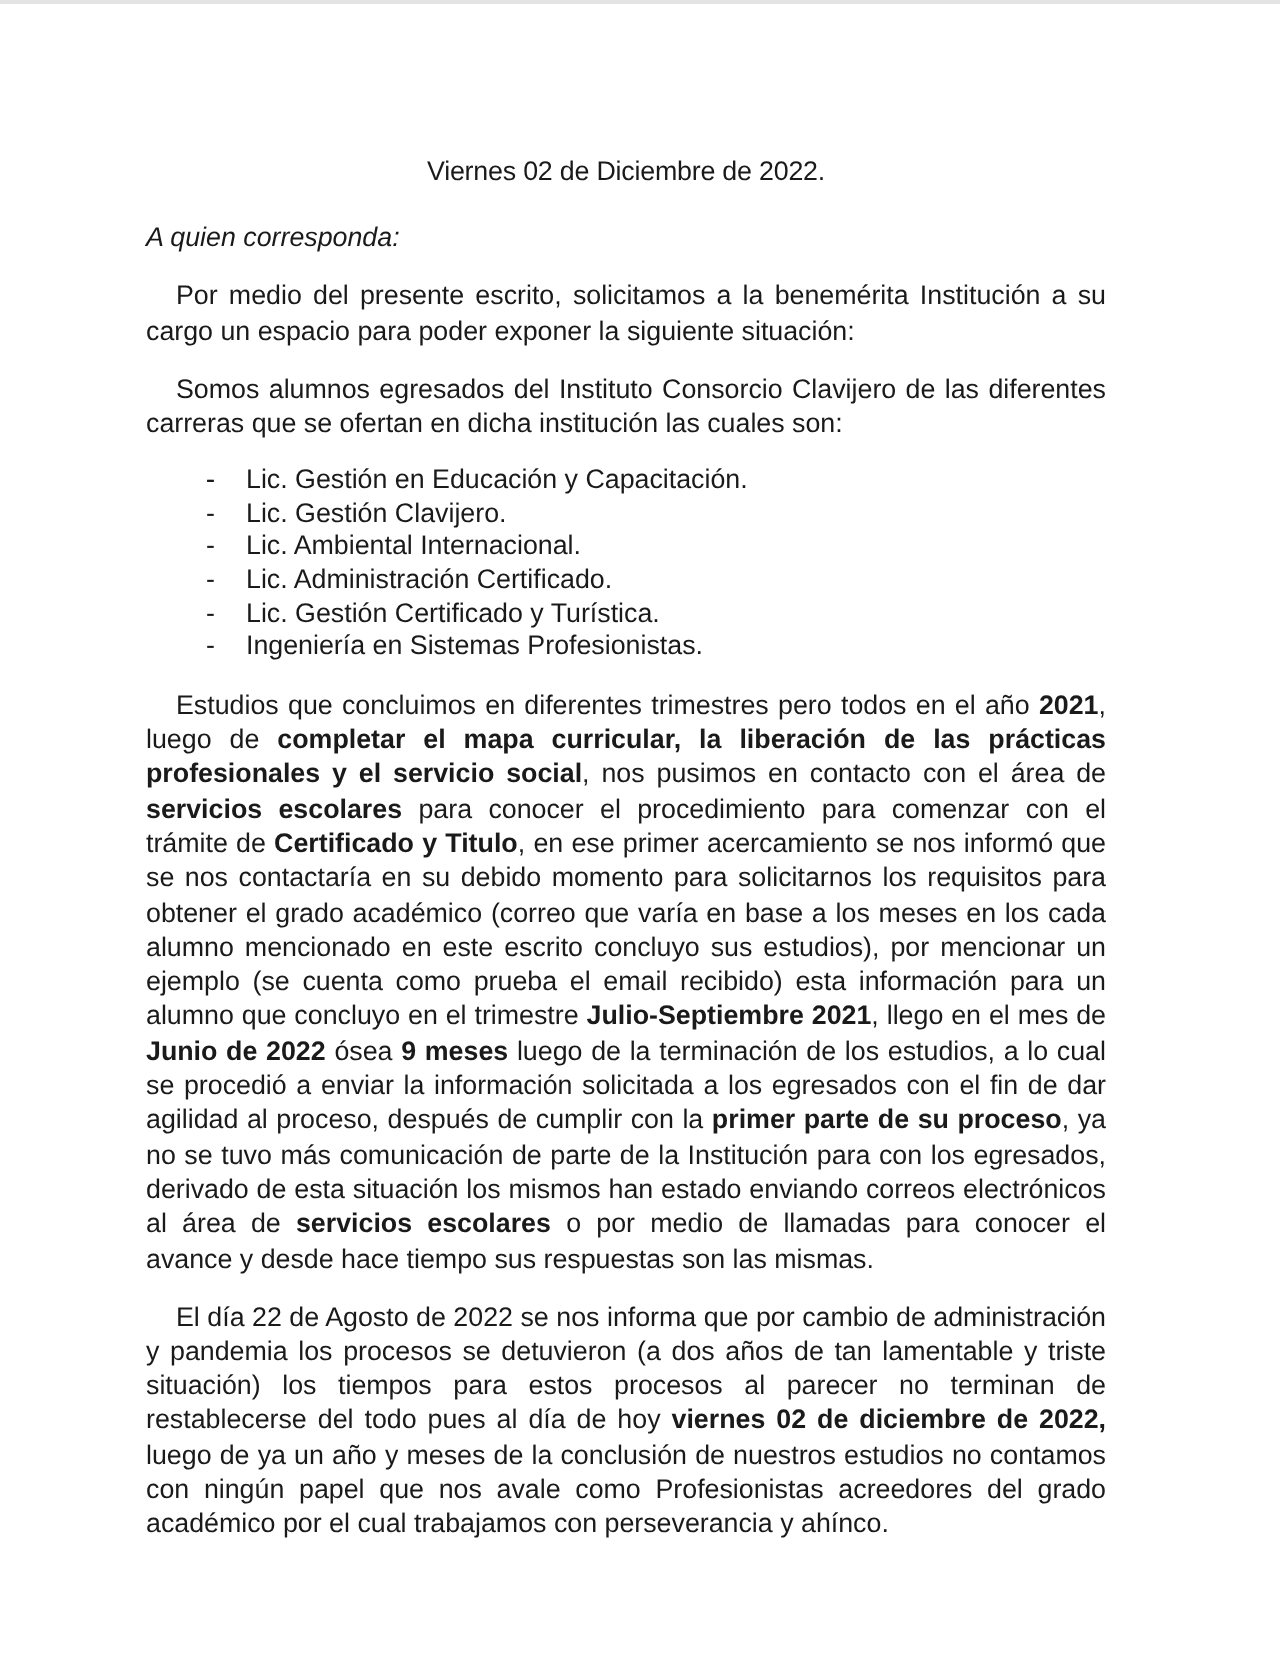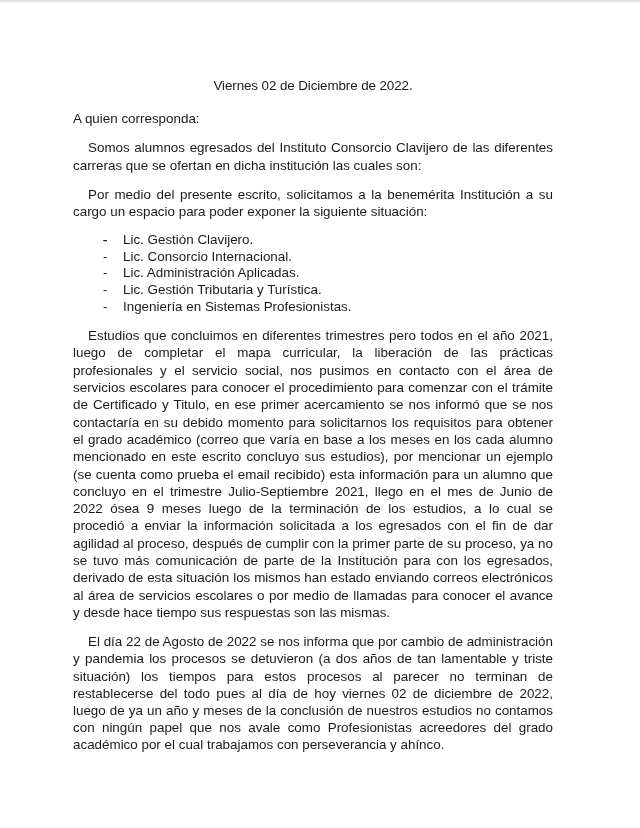--- a/index.html
+++ b/index.html
@@ -30,27 +30,28 @@
       line-height: 17.2px;
     }
     .date {
       text-align: center;
       margin: 0 0 13px 0;
       font-size: 13.4px;
       letter-spacing: -0.1px;
     }
     .salutation {
       margin: 16px 0 12px 0;
+      font-style: italic;
     }
     p.para {
       margin: 0 0 12px 0;
       text-align: justify;
       text-indent: 15px;
     }
-    p.para b { font-weight: normal; }
+    p.para b { font-weight: bold; }
     ul.careers {
       list-style: none;
       margin: 0 0 12px 0;
       padding: 0 0 0 30px;
     }
     ul.careers li {
       position: relative;
       padding-left: 20px;
       line-height: 16.6px;
     }
@@ -63,28 +64,28 @@
   </style>
 </head>
 <body>
 
 <div class="top-rule"></div>
 
 <div class="page">
   <div class="date">Viernes 02 de Diciembre de 2022.</div>
   <div class="salutation">A quien corresponda:</div>
 
+  <p class="para"><span>Por medio del presente escrito, solicitamos a la benemérita Institución a su cargo un espacio para poder exponer la siguiente situación:</span></p>
   <p class="para"><span>Somos alumnos egresados del Instituto Consorcio Clavijero de las diferentes carreras que se ofertan en dicha institución las cuales son:</span></p>
-  <p class="para"><span>Por medio del presente escrito, solicitamos a la benemérita Institución a su cargo un espacio para poder exponer la siguiente situación:</span></p>
 
   <ul class="careers">
     <li><span class="dash">-</span></li>
-    <li><span class="dash">-</span></li>
+    <li><span class="dash">-</span><span>Lic. Gestión en Educación y Capacitación.</span></li>
     <li><span class="dash">-</span><span>Lic. Gestión Clavijero.</span></li>
-    <li><span class="dash">-</span><span>Lic. Consorcio Internacional.</span></li>
-    <li><span class="dash">-</span><span>Lic. Administración Aplicadas.</span></li>
-    <li><span class="dash">-</span><span>Lic. Gestión Tributaria y Turística.</span></li>
+    <li><span class="dash">-</span><span>Lic. Ambiental Internacional.</span></li>
+    <li><span class="dash">-</span><span>Lic. Administración Certificado.</span></li>
+    <li><span class="dash">-</span><span>Lic. Gestión Certificado y Turística.</span></li>
     <li><span class="dash">-</span><span>Ingeniería en Sistemas Profesionistas.</span></li>
   </ul>
 
   <p class="para para3"><span>Estudios que concluimos en diferentes trimestres pero todos en el año </span><b>2021</b><span>, luego de </span><b>completar el mapa curricular, la liberación de las prácticas profesionales y el servicio social</b><span>, nos pusimos en contacto con el área de </span><b>servicios escolares</b><span> para conocer el procedimiento para comenzar con el trámite de </span><b>Certificado y Titulo</b><span>, en ese primer acercamiento se nos informó que se nos contactaría en su debido momento para solicitarnos los requisitos para obtener el grado académico (correo que varía en base a los meses en los cada alumno mencionado en este escrito concluyo sus estudios), por mencionar un ejemplo (se cuenta como prueba el email recibido) esta información para un alumno que concluyo en el trimestre </span><b>Julio-Septiembre 2021</b><span>, llego en el mes de </span><b>Junio de 2022</b><span> ósea </span><b>9 meses</b><span> luego de la terminación de los estudios, a lo cual se procedió a enviar la información solicitada a los egresados con el fin de dar agilidad al proceso, después de cumplir con la </span><b>primer parte de su proceso</b><span>, ya no se tuvo más comunicación de parte de la Institución para con los egresados, derivado de esta situación los mismos han estado enviando correos electrónicos al área de </span><b>servicios escolares</b><span> o por medio de llamadas para conocer el avance y desde hace tiempo sus respuestas son las mismas.</span></p>
   <p class="para"><span>El día 22 de Agosto de 2022 se nos informa que por cambio de administración y pandemia los procesos se detuvieron (a dos años de tan lamentable y triste situación) los tiempos para estos procesos al parecer no terminan de restablecerse del todo pues al día de hoy </span><b>viernes 02 de diciembre de 2022,</b><span> luego de ya un año y meses de la conclusión de nuestros estudios no contamos con ningún papel que nos avale como Profesionistas acreedores del grado académico por el cual trabajamos con perseverancia y ahínco.</span></p>
 </div>
 
 </body></html>

